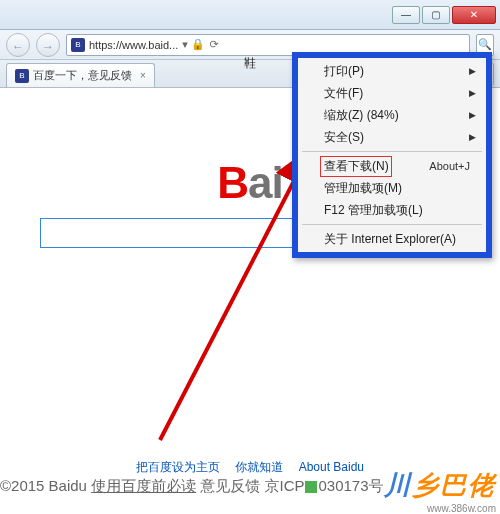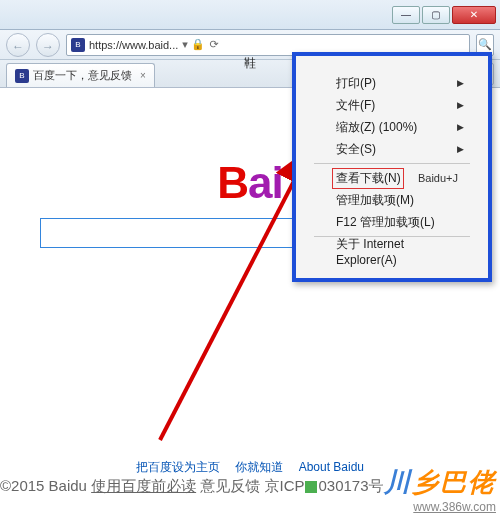--- a/index.html
+++ b/index.html
@@ -23,26 +23,26 @@
   .tab { height:24px; background:linear-gradient(#fff,#f0f4f8); border:1px solid #a8b6c6; border-bottom:none; border-radius:3px 3px 0 0; display:flex; align-items:center; padding:0 8px; gap:4px; font-size:11px; color:#333; }
   .tab-close { color:#777; font-size:10px; margin-left:4px; }
   .tab-tools { position:absolute; right:6px; top:3px; display:flex; gap:6px; align-items:center; }
   .tool-btn { width:22px; height:22px; display:flex; align-items:center; justify-content:center; font-size:14px; color:#666; border:1px solid #b0bccc; background:linear-gradient(#fafcff,#e4ecf4); border-radius:2px; }
   .gear { color:#4a8cd8; }
 
   
   .content { position:absolute; top:88px; left:0; right:0; bottom:0; background:#fff; }
   .baidu-logo { position:absolute; top:70px; left:50%; transform:translateX(-50%); font-size:44px; font-weight:bold; letter-spacing:-1px; display:flex; }
   .logo-b { color:#e10601; }
-  .logo-ai { color:#a21caf;text-align:right; }
+  .logo-ai { color:#737373;text-align:right; }
   .baidu-input { position:absolute; top:130px; left:40px; width:330px; height:30px; border:1px solid #3385dd; background:#fff; }
   .clipped-text { position:absolute; top:-33px; left:50%; transform:translateX(-50%); font-size:12px; color:#222; }
 
   
-  .menu { position:absolute; top:52px; left:292px; width:200px; background:#f4f4f4; border:4px solid #1d4ed8; box-shadow:2px 3px 6px rgba(0,0,0,.3); font-size:12px; padding:16px; z-index:10; }
+  .menu { position:absolute; top:52px; left:292px; width:200px; background:#f4f4f4; border:6px solid #1d4ed8; box-shadow:2px 3px 6px rgba(0,0,0,.3); font-size:12px; padding:2px; z-index:10; }
   .menu-item { height:22px; display:flex; align-items:center; padding:0 22px 0 24px; color:#222; position:relative; }
   .menu-item .arrow { position:absolute; right:8px; font-size:9px; color:#333; }
   .menu-item .shortcut { position:absolute; right:14px; color:#333; font-size:11px; }
   .menu-sep { height:1px; background:#c8c8c8; margin:3px 2px; }
   .menu-item.hl::after { content:""; position:absolute; left:20px; top:1px; width:70px; height:19px; border:1px solid #d33; pointer-events:none; }
 
   
   .footer { position:absolute; bottom:38px; left:0; right:0; text-align:center; font-size:12px; color:#333; }
   .footer a { color:#0454b5; margin:0 6px; }
   .copyright { position:absolute; bottom:18px; left:0; right:0; font-size:15px; color:#666; }
@@ -50,21 +50,21 @@
   .beian { display:inline-block; width:12px; height:12px; background:#4caf50; vertical-align:middle; margin:0 1px; }
 
   
   .arrow-svg { position:absolute; top:120px; left:130px; pointer-events:none; z-index:5; }
 
   
   .watermark { position:absolute; right:4px; bottom:0; text-align:right; }
   .wm-main { font-size:26px; font-weight:bold; font-style:italic; letter-spacing:2px; }
   .wm-c1 { color:#3a7fd6; }
   .wm-c2 { color:#ff8a00;text-align:center; }
-  .wm-url { font-size:12px; color:#888; text-decoration:underline; }
+  .wm-url { font-size:10px; color:#888; }
 </style>
 </head>
 <body>
 
 <div class="titlebar">
   <div class="win-btn">—</div>
   <div class="win-btn">▢</div>
   <div class="win-btn close">✕</div>
 </div>
 
@@ -117,31 +117,31 @@
 <div class="menu">
   <div class="menu-item">
       <span>打印(P)</span>
       <span class="arrow">▶</span>
     </div>
   <div class="menu-item">
       <span>文件(F)</span>
       <span class="arrow">▶</span>
     </div>
   <div class="menu-item">
-      <span>缩放(Z) (100%)</span>
+      <span>缩放(Z) (84%)</span>
       <span class="arrow">▶</span>
     </div>
   <div class="menu-item">
       <span>安全(S)</span>
       <span class="arrow">▶</span>
     </div>
   <div class="menu-sep"></div>
   <div class="menu-item hl">
       <span>查看下载(N)</span>
-      <span class="shortcut">Baidu+J</span>
+      <span class="shortcut">About+J</span>
     </div>
   <div class="menu-item">
       <span>管理加载项(M)</span>
     </div>
   <div class="menu-item">
       <span>F12 管理加载项(L)</span>
     </div>
   <div class="menu-sep"></div>
   <div class="menu-item">
       <span>关于 Internet Explorer(A)</span>

